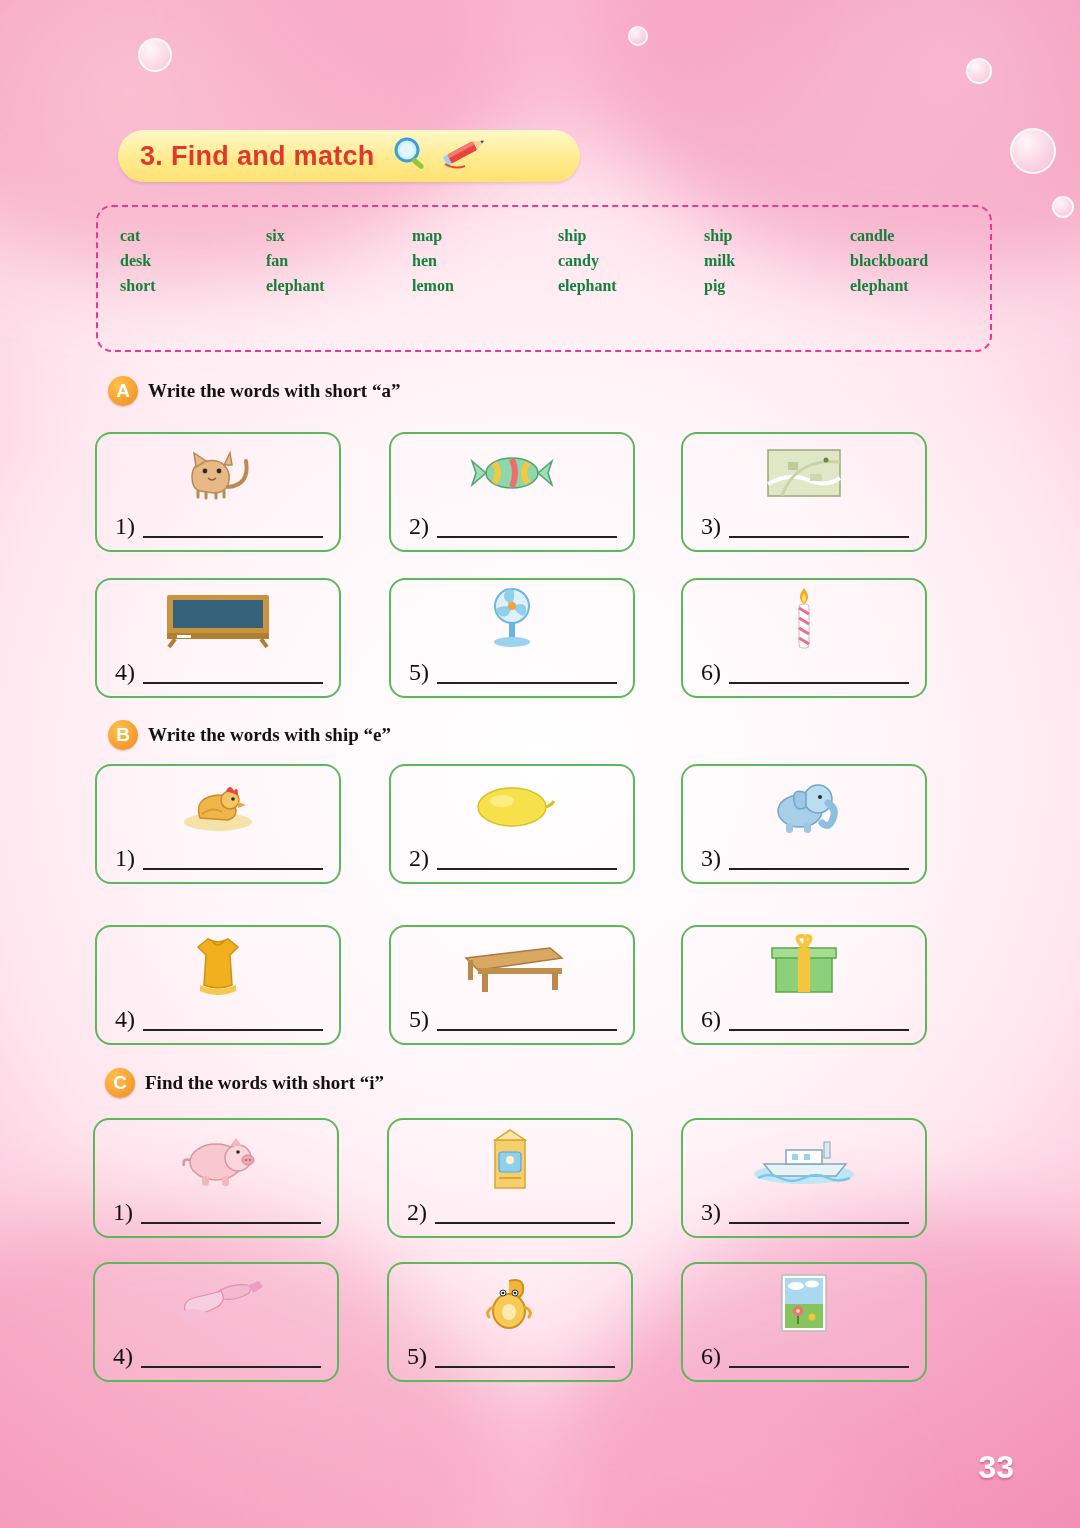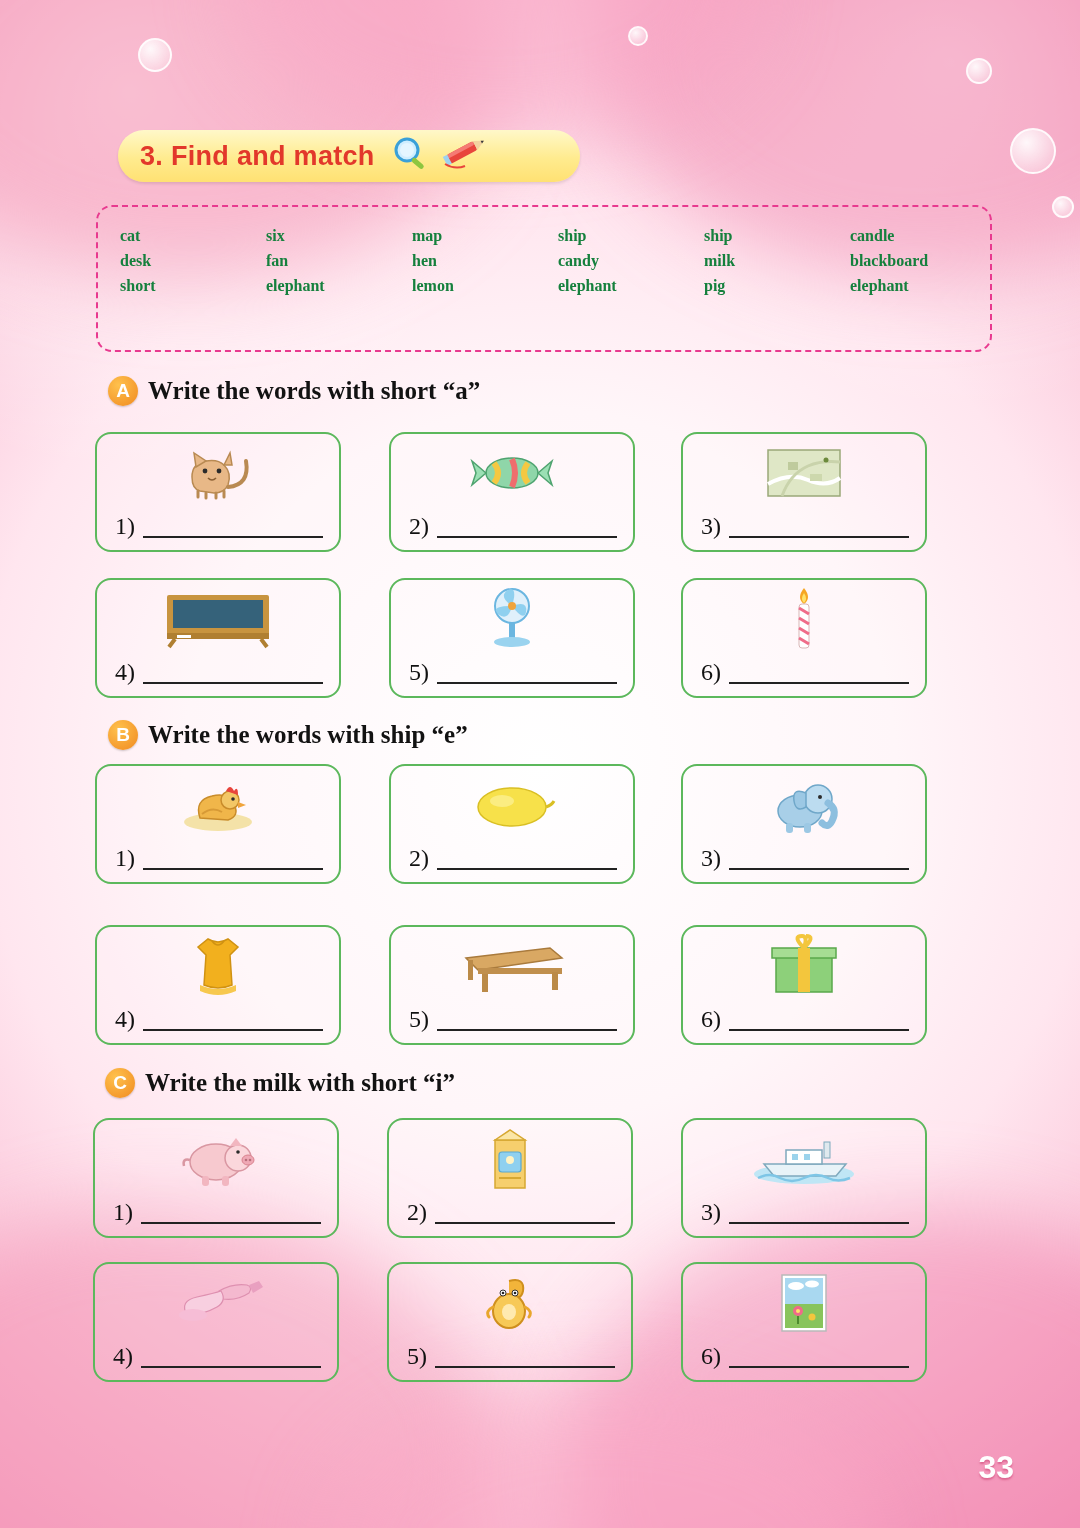--- a/index.html
+++ b/index.html
@@ -40,21 +40,21 @@
            row-gap:7px;font-size:16px;color:#15803d;font-weight:bold;}
   .wb-grid span{white-space:nowrap;}
 
   
   .sec-head{position:absolute;display:flex;align-items:center;gap:10px;}
   .badge{width:30px;height:30px;border-radius:50%;
          background:radial-gradient(circle at 35% 30%, #ffc14d, #f08a20);
          color:#fff;font-family:"Liberation Sans",sans-serif;font-weight:bold;font-size:19px;
          display:flex;align-items:center;justify-content:center;
          box-shadow:0 1px 2px rgba(0,0,0,.2);}
-  .sec-title{font-family:"Liberation Serif",serif;font-weight:bold;font-size:25px;color:#121212;}
+  .sec-title{font-family:"Liberation Serif",serif;font-weight:bold;font-size:19px;color:#121212;}
 
   
   .card{position:absolute;width:246px;height:120px;border:2px solid #5cb85c;border-radius:16px;
         box-sizing:border-box;background:rgba(255,255,255,0.10);}
   .card .pic{position:absolute;left:0;right:0;top:6px;height:66px;display:flex;align-items:center;justify-content:center;}
   .card .row{position:absolute;left:18px;bottom:12px;right:16px;display:flex;align-items:flex-end;gap:8px;}
   .num{font-size:24px;color:#111;line-height:1;}
   .line{flex:1;border-bottom:2px solid #222;height:20px;}
 
   .pagenum{position:absolute;right:66px;bottom:42px;font-family:"Liberation Sans",sans-serif;
@@ -326,21 +326,21 @@
     </svg>
   </div>
   <div class="row">
     <span class="num">6)</span>
     <span class="line"></span>
   </div>
 </div>
 
 <div class="sec-head" style="left:105px;top:1068px;">
   <div class="badge">C</div>
-  <div class="sec-title">Write the milk with short “i”</div>
+  <div class="sec-title">Find the words with short “i”</div>
 </div>
 
 <div class="card" style="left:93px;top:1118px;">
   <div class="pic">
     <svg width="96" height="62" viewBox="0 0 96 62">
       <ellipse cx="48" cy="34" rx="26" ry="18" fill="#f7c9cf" stroke="#d997a2" stroke-width="1.5"></ellipse>
       <circle cx="70" cy="30" r="13" fill="#fbd7dc" stroke="#d997a2" stroke-width="1.5"></circle>
       <ellipse cx="80" cy="32" rx="6" ry="5" fill="#efa8b5" stroke="#d9838f" stroke-width="1"></ellipse>
       <circle cx="78" cy="32" r="1.3" fill="#b86f7c"></circle>
         <circle cx="82" cy="32" r="1.3" fill="#b86f7c"></circle>

